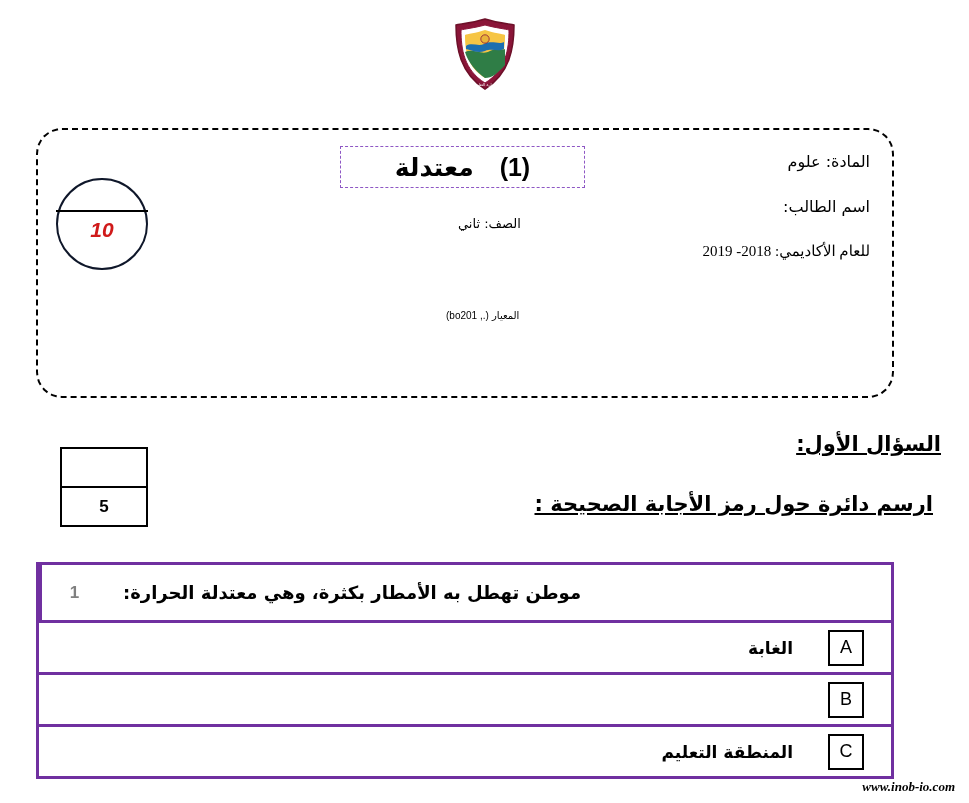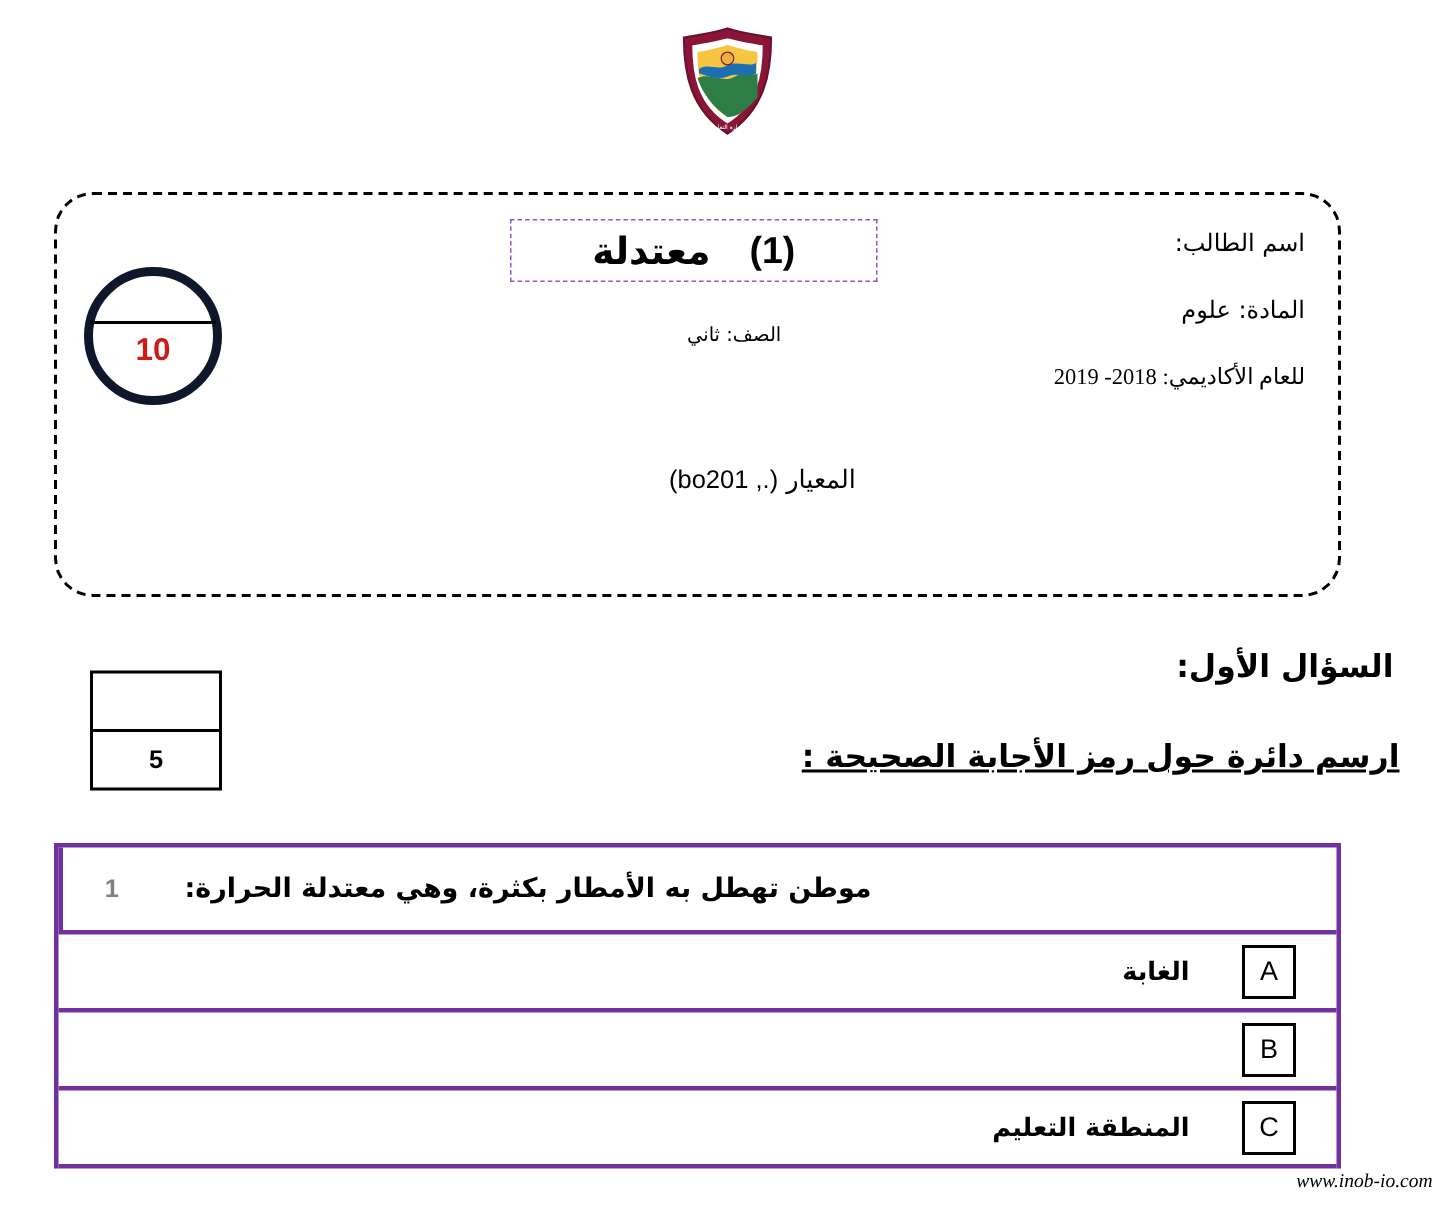--- a/index.html
+++ b/index.html
@@ -44,23 +44,24 @@
     box-sizing: border-box;
   }
 
   
   .mark-circle {
     position: absolute;
     left: 18px;
     top: 48px;
     width: 92px;
     height: 92px;
-    border: 6px solid #0f172a;
+    border: 2px solid #0f172a;
     border-radius: 50%;
     box-sizing: border-box;
+    font-style: italic;
   }
   .mark-circle .divider {
     position: absolute;
     left: -2px;
     right: -2px;
     top: 30px;
     height: 0;
     border-top: 2px solid #000;
   }
   .mark-circle .mark-value {
@@ -117,36 +118,37 @@
   .grade-line {
     position: absolute;
     top: 86px;
     left: 420px;
     font-size: 13px;
   }
   .criterion-line {
     position: absolute;
     top: 180px;
     left: 408px;
-    font-size: 17px;
+    font-size: 10px;
     direction: rtl;
   }
   .criterion-line .code {
     font-family: "Liberation Sans", sans-serif;
     direction: ltr;
     display: inline-block;
   }
 
   
   .q-title {
     position: absolute;
     top: 432px;
-    right: 40px;
+    right: 28px;
     font-size: 21px;
     font-weight: 700;
+    text-decoration: underline;
     margin-left: 29px;
   }
   .q-instruction {
     position: absolute;
     top: 492px;
     right: 36px;
     font-size: 21px;
     font-weight: 700;
     text-decoration: underline;
   }
@@ -241,21 +243,21 @@
     font-weight: 700;
     text-align: left;
   }
 
   
   .watermark {
     position: absolute;
     right: 14px;
     bottom: 8px;
     font-size: 13px;
-    font-weight: 400;
+    font-weight: 700;
     font-style: italic;
     font-family: "Liberation Serif", serif;
     color: #000;
     direction: ltr;
   }
 </style>
 </head>
 <body>
 
 <div class="logo-wrap">
@@ -278,22 +280,22 @@
     <div class="divider"></div>
     <div class="mark-value">10</div>
   </div>
 
   <div class="title-box">
     <span class="t-num">(1)</span>
     <span>معتدلة</span>
   </div>
 
   <div class="hdr-right">
+    <div class="line">المادة: علوم</div>
     <div class="line">اسم الطالب:</div>
-    <div class="line">المادة: علوم</div>
     <div class="line small">للعام الأكاديمي: 2018- 2019</div>
   </div>
 
   <div class="grade-line">الصف: ثاني</div>
 
   <div class="criterion-line">
     <span>المعيار</span>
     <span class="code">(bo201 ,.)</span>
   </div>
 </div>

